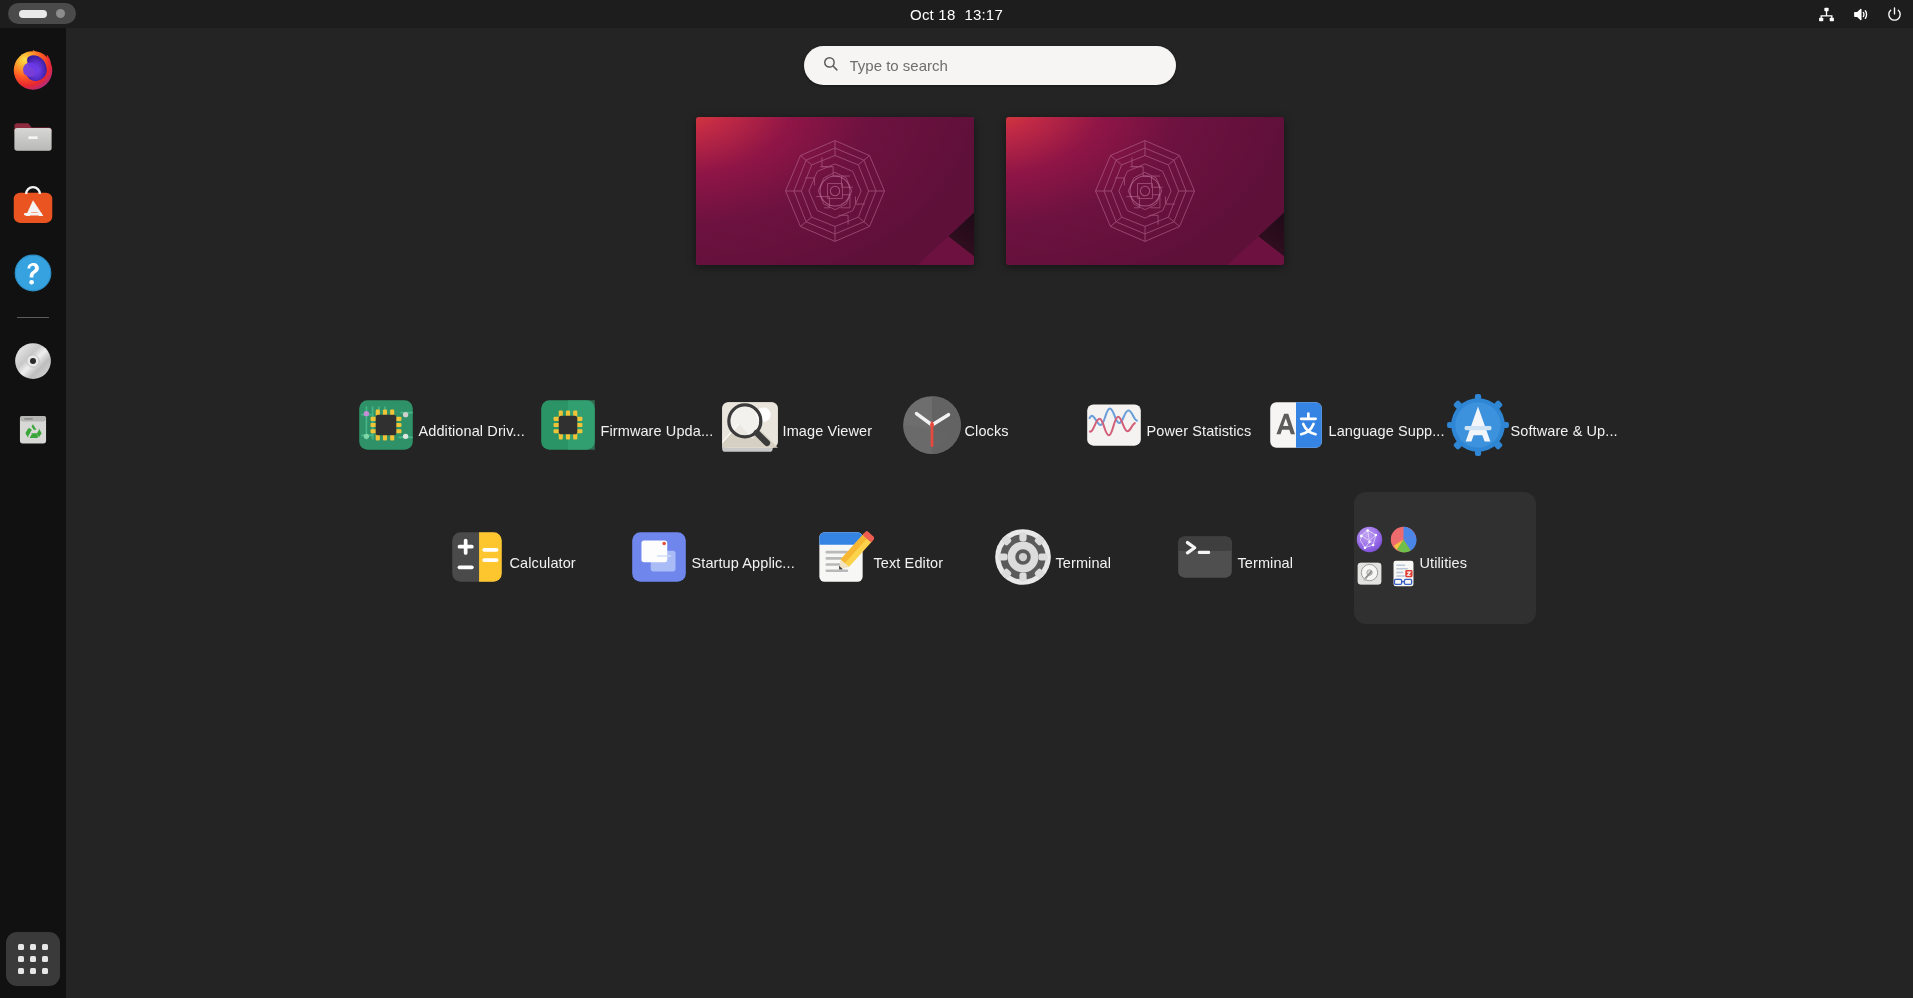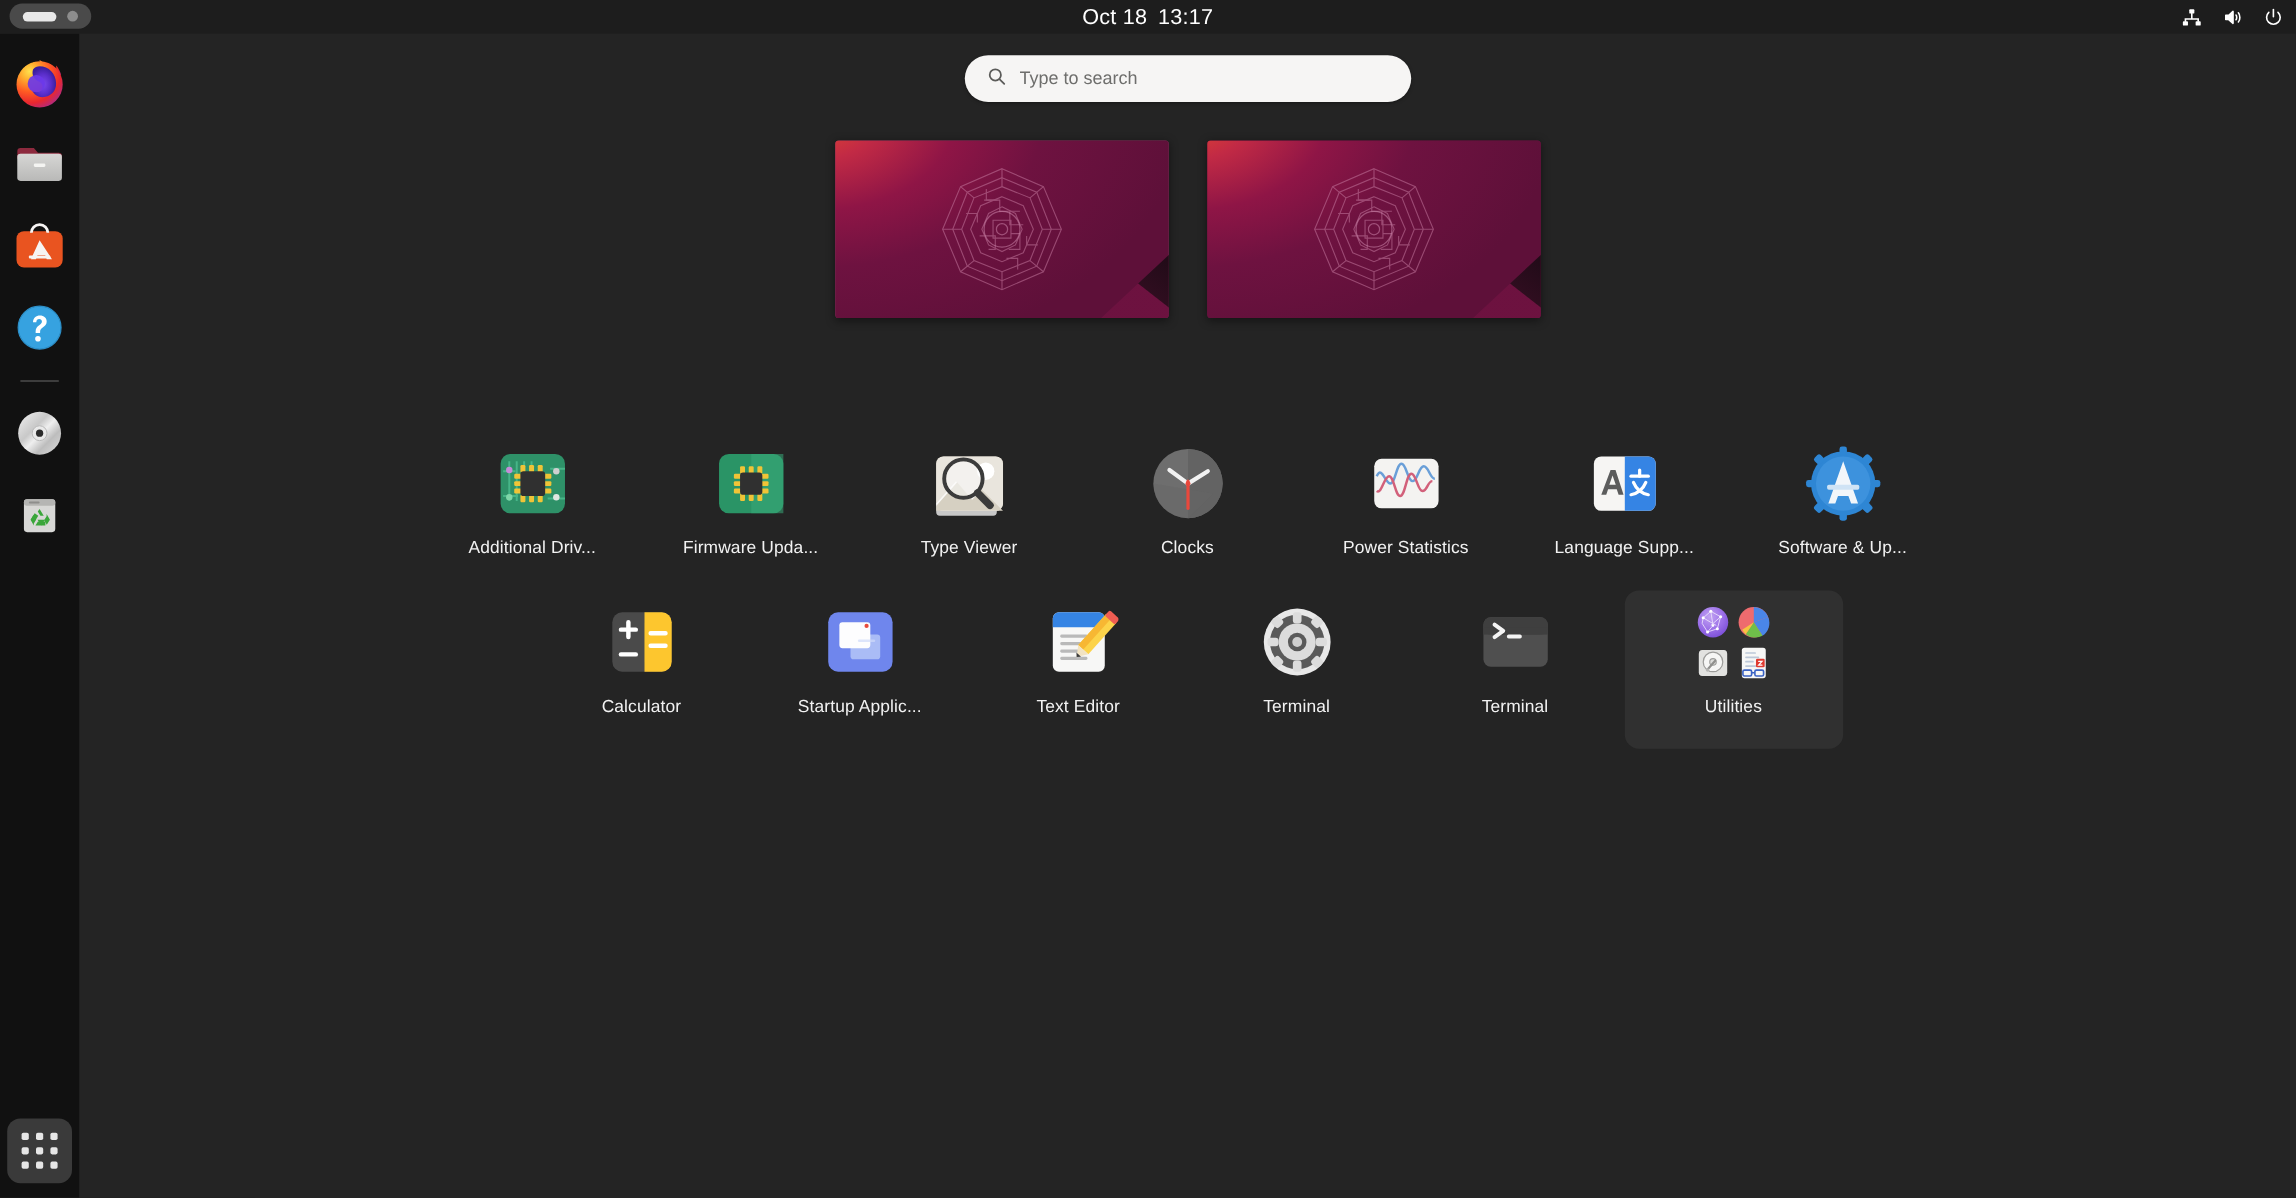--- a/index.html
+++ b/index.html
@@ -24,21 +24,21 @@
     display:flex; align-items:center; gap:9px;
     background:#4a4a4a; border-radius:12px;
     padding:5px 11px; height:21px;
   }
   .ws-pill{ width:28px; height:8px; border-radius:5px; background:#e8e8e8; }
   .ws-pill.inactive{ width:9px; height:9px; border-radius:50%; background:#8d8d8d; }
 
   #clock{
     position:absolute; left:0; right:0; top:0; height:28px;
     display:flex; align-items:center; justify-content:center;
-    gap:9px; color:#ffffff; font-size:18px; letter-spacing:.2px;
+    gap:9px; color:#ffffff; font-size:15px; letter-spacing:.2px;
   }
   #tray{
     position:absolute; right:10px; top:0; height:28px;
     display:flex; align-items:center; gap:17px;
   }
   .tray-ico{ width:17px; height:17px; display:block; }
 
   
   #dock{
     position:absolute; left:0; top:28px; width:66px; height:970px;
@@ -119,21 +119,21 @@
   #appgrid{
     position:absolute; left:66px; right:0; top:360px;
     display:flex; flex-direction:column; align-items:center;
     gap:0; z-index:10;
   }
   .app-row{
     display:flex; justify-content:center;
   }
   .app-cell{
     width:182px; height:132px;
-    display:flex; flex-direction:column; align-items:center;
+    display:flex; flex-direction:row; align-items:center;
     justify-content:flex-start;
     padding-top:10px;
     border-radius:12px;
   }
   .app-ico{
     width:66px; height:66px;
     display:flex; align-items:center; justify-content:center;
     margin-bottom:13px;
   }
   .app-ico svg{ width:66px; height:66px; display:block; }
@@ -423,21 +423,21 @@
           <rect x="5" y="10" width="54" height="44" rx="6" fill="#cfc9bc"></rect>
           <rect x="5" y="10" width="54" height="44" rx="6" fill="#e9e5dd"></rect>
           <path d="M5 48l16-18 11 13 7-7 15 16v3a3 3 0 0 1-3 3H8a3 3 0 0 1-3-3z" fill="#ffffff" opacity=".75"></path>
           <path d="M5 50l17-19 12 14 8-8 17 17H5z" fill="#d6d0c2"></path>
           <circle cx="45" cy="22" r="7" fill="#ffffff"></circle>
           <circle cx="27" cy="28" r="15.5" fill="none" stroke="#3b3b3b" stroke-width="3.2"></circle>
           <circle cx="27" cy="28" r="13.8" fill="#fbfbfb" opacity=".55"></circle>
           <path d="M38.5 39.5l10 10" stroke="#3b3b3b" stroke-width="6" stroke-linecap="round"></path>
         </svg>
       </span>
-      <span class="app-label">Type Viewer</span>
+      <span class="app-label">Image Viewer</span>
     </div>
 
     <div class="app-cell">
       <span class="app-ico">
         <svg viewBox="0 0 64 64">
           <circle cx="32" cy="32" r="28" fill="#6e6e6e"></circle>
           <path d="M32 4a28 28 0 0 1 0 56z" fill="#636363"></path>
           <path d="M4 32a28 28 0 0 0 28 28l20-20z" fill="#666" opacity=".45"></path>
           <path d="M32 32L17 21" stroke="#f2f2f2" stroke-width="3.4" stroke-linecap="round"></path>
           <path d="M32 32l16-10" stroke="#f2f2f2" stroke-width="3.4" stroke-linecap="round"></path>

